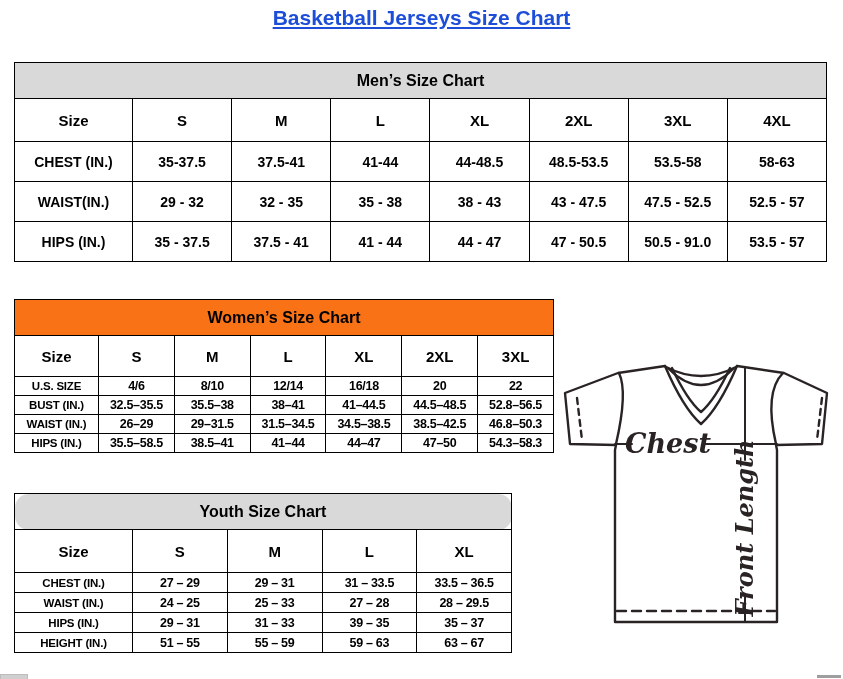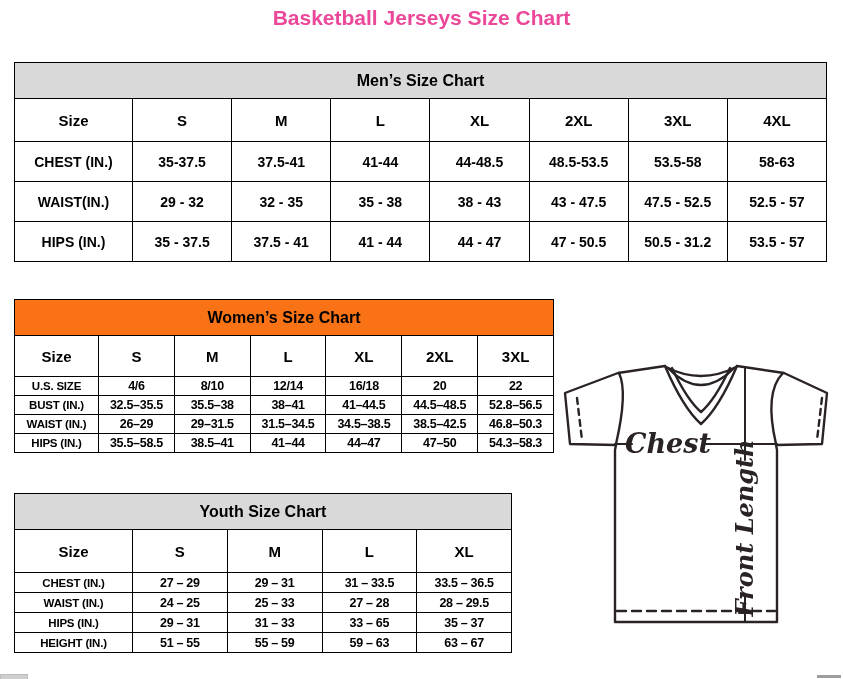--- a/index.html
+++ b/index.html
@@ -2,21 +2,21 @@
 <html><head>
 <meta charset="utf-8">
 <style>
   html,body{margin:0;padding:0;}
   body{
     width:843px;height:679px;position:relative;background:#ffffff;
     font-family:"Liberation Sans",sans-serif;overflow:hidden;
   }
   .page-title{
     position:absolute;left:0;top:6px;width:843px;text-align:center;
-    font-size:21px;font-weight:bold;color:#ec4899;
+    font-size:21px;font-weight:bold;color:#1d4ed8;text-decoration:underline;
   }
   table.grid{border-collapse:collapse;table-layout:fixed;width:100%;}
   table.grid td{
     border:1.5px solid #000;text-align:center;vertical-align:middle;
     font-weight:bold;color:#000;padding:0 2px;overflow:hidden;white-space:nowrap;
   }
   td.band{font-size:16px;height:35px;border-width:2px;}
   td.colhead{font-size:15px;}
   td.rowlabel{font-size:13px;}
   td.val{font-size:14px;}
@@ -98,21 +98,21 @@
           <td class="val">47.5 - 52.5</td>
           <td class="val">52.5 - 57</td>
         </tr>
         <tr>
           <td class="rowlabel">HIPS (IN.)</td>
           <td class="val">35 - 37.5</td>
           <td class="val">37.5 - 41</td>
           <td class="val">41 - 44</td>
           <td class="val">44 - 47</td>
           <td class="val">47 - 50.5</td>
-          <td class="val">50.5 - 31.2</td>
+          <td class="val">50.5 - 91.0</td>
           <td class="val">53.5 - 57</td>
         </tr>
       </tbody>
     </table>
   </div>
 <div class="tbl women">
     <table class="grid">
       <colgroup>
         <col style="width: 84px;">
         <col>
@@ -178,21 +178,21 @@
     <table class="grid">
       <colgroup>
         <col style="width: 118px;">
         <col>
         <col>
         <col>
         <col>
       </colgroup>
       <tbody>
         <tr>
-          <td colspan="5" class="band" style="background: rgb(217, 217, 217);">Youth Size Chart</td>
+          <td colspan="5" class="band" style="background: rgb(217, 217, 217); border-radius: 14px;">Youth Size Chart</td>
         </tr>
         <tr>
           <td class="colhead">Size</td>
           <td class="colhead">S</td>
           <td class="colhead">M</td>
           <td class="colhead">L</td>
           <td class="colhead">XL</td>
         </tr>
         <tr>
           <td class="rowlabel">CHEST (IN.)</td>
@@ -205,21 +205,21 @@
           <td class="rowlabel">WAIST (IN.)</td>
           <td class="val">24 – 25</td>
           <td class="val">25 – 33</td>
           <td class="val">27 – 28</td>
           <td class="val">28 – 29.5</td>
         </tr>
         <tr>
           <td class="rowlabel">HIPS (IN.)</td>
           <td class="val">29 – 31</td>
           <td class="val">31 – 33</td>
-          <td class="val">33 – 65</td>
+          <td class="val">39 – 35</td>
           <td class="val">35 – 37</td>
         </tr>
         <tr>
           <td class="rowlabel">HEIGHT (IN.)</td>
           <td class="val">51 – 55</td>
           <td class="val">55 – 59</td>
           <td class="val">59 – 63</td>
           <td class="val">63 – 67</td>
         </tr>
       </tbody>

